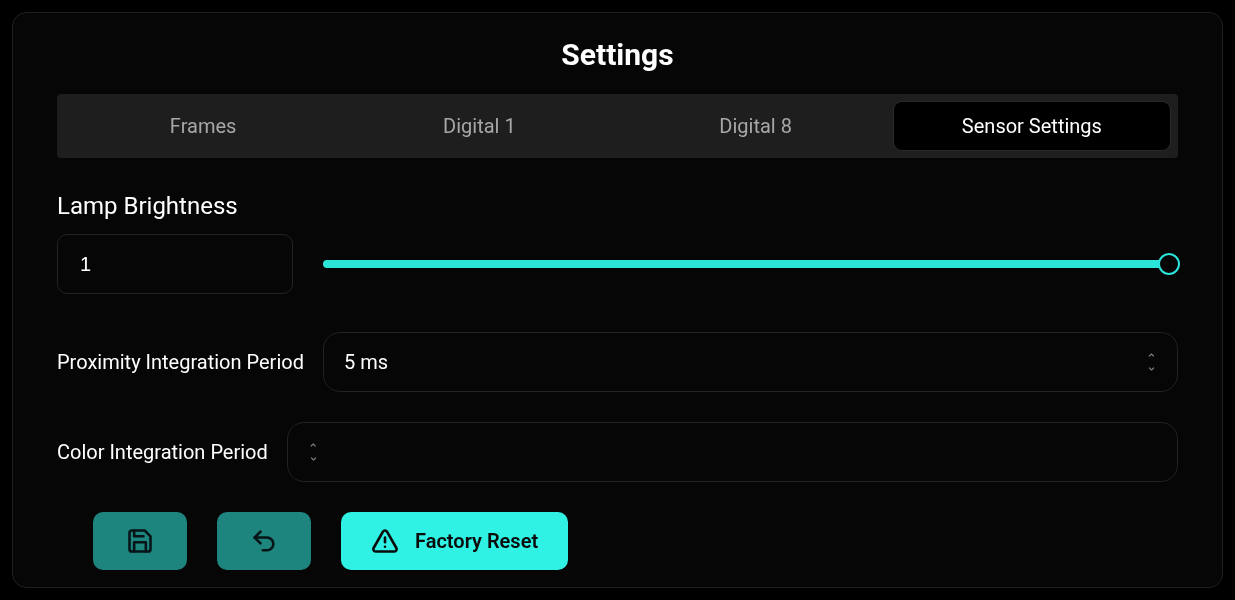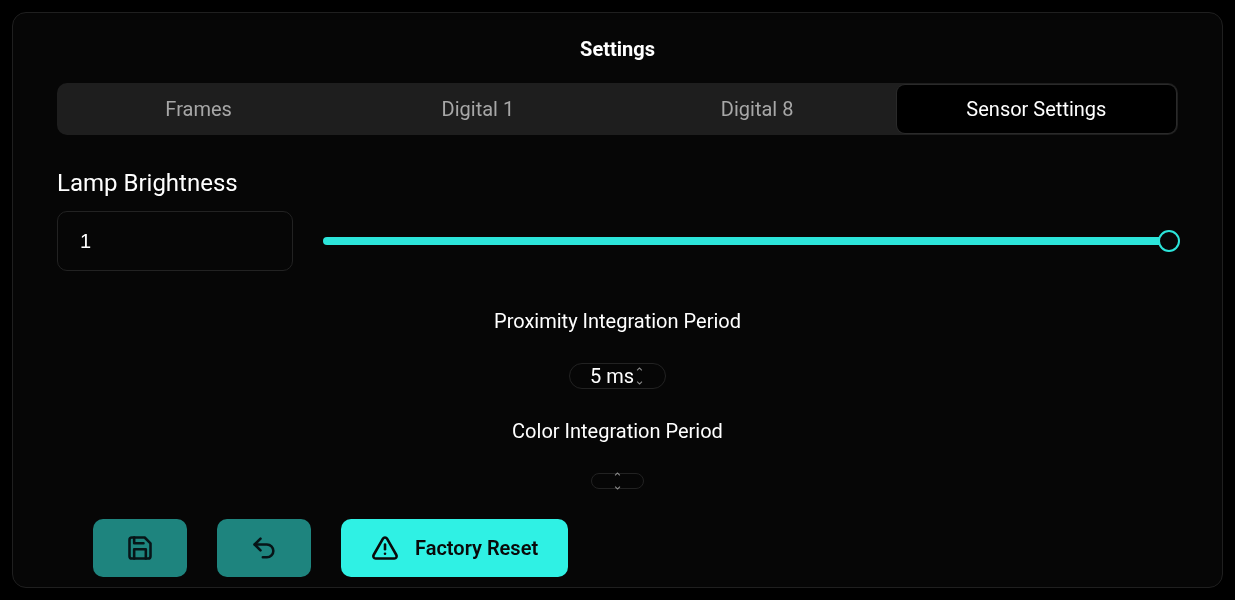--- a/index.html
+++ b/index.html
@@ -14,29 +14,29 @@
   .panel {
     margin: 12px;
     border: 1px solid #1f1f1f;
     border-radius: 14px;
     background: #060606;
     padding: 24px 44px 30px 44px;
     height: 576px;
   }
   .title {
     text-align: center;
-    font-size: 20px;
+    font-size: 30px;
     font-weight: 700;
     margin-bottom: 22px;
   }
   .tabs {
     display: flex;
     background: #1e1e1e;
-    border-radius: 10px;
-    padding: 2px;
+    border-radius: 4px;
+    padding: 8px;
     margin-bottom: 34px;
   }
   .tab {
     flex: 1;
     text-align: center;
     padding: 12px 0;
     font-size: 20px;
     color: #a7a7a7;
     border-radius: 8px;
     cursor: pointer;
@@ -88,23 +88,22 @@
     transform: translateY(-50%);
     width: 22px;
     height: 22px;
     border-radius: 50%;
     background: #060606;
     border: 2px solid #2ce5da;
   }
   .select-row {
     display: flex;
     align-items: center;
-    gap: 30px;
+    gap: 19px;
     margin-bottom: 30px;
-    flex-direction: column;
   }
   .select-row .label {
     font-size: 20px;
     white-space: nowrap;
   }
   .select {
     flex: 1;
     height: 60px;
     background: #060606;
     border: 1px solid #222;

